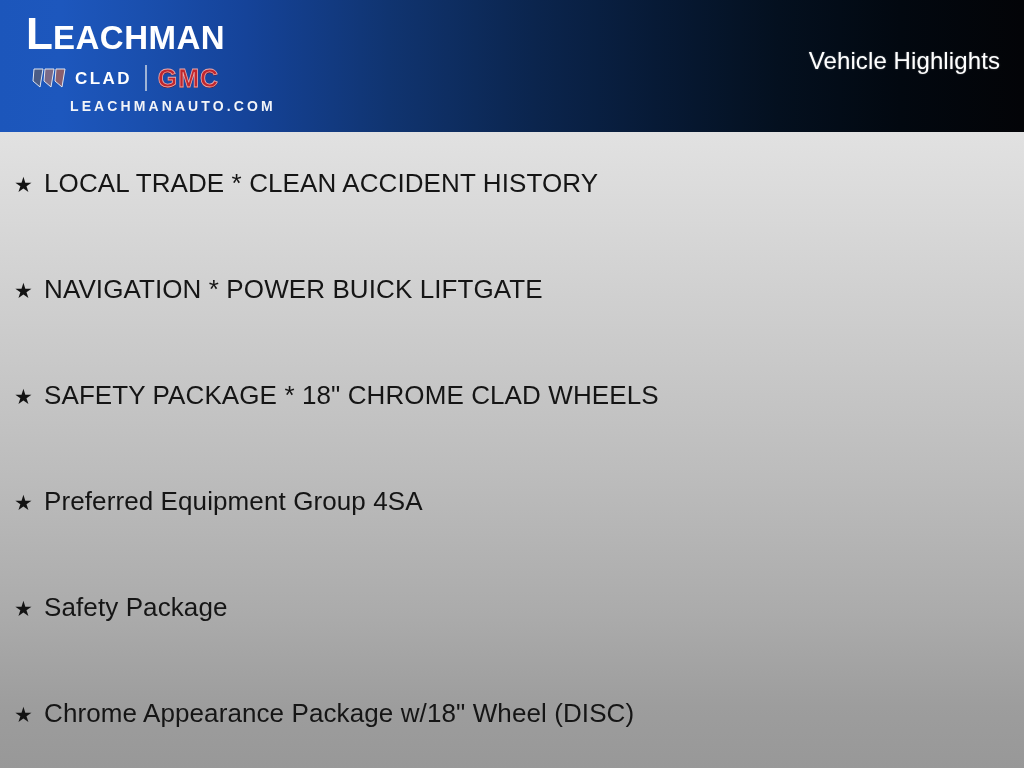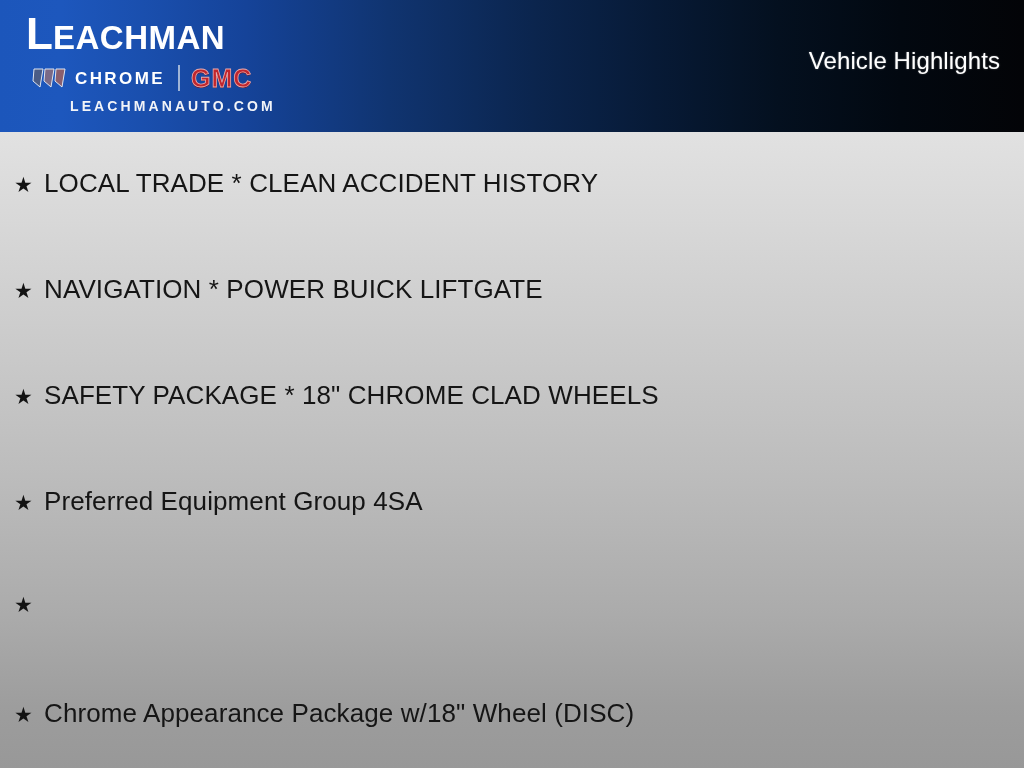--- a/index.html
+++ b/index.html
@@ -192,21 +192,21 @@
       <div id="brandrow">
 
         <svg id="tri-shield" viewBox="0 0 36 22" aria-hidden="true">
           <g stroke="#dfe6f2" stroke-width="1" fill="none">
             <path d="M2 2 L11 2 L8 20 L1 14 Z" fill="#4a5c86"></path>
             <path d="M13 2 L22 2 L19 20 L12 14 Z" fill="#7b6a86"></path>
             <path d="M24 2 L33 2 L30 20 L23 14 Z" fill="#8a5f6e"></path>
           </g>
         </svg>
 
-        <span id="buick-word">CHROME</span>
+        <span id="buick-word">CLAD</span>
 
         <div id="brand-divider"></div>
 
         <span id="gmc-word">GMC</span>
       </div>
 
       <div id="site-url">LEACHMANAUTO.COM</div>
     </div>
 
     <div id="banner-title">Vehicle Highlights</div>
@@ -224,20 +224,21 @@
     <li class="hl-item">
       <span class="hl-star">★</span>
       <span class="hl-text">SAFETY PACKAGE * 18" CHROME CLAD WHEELS</span>
     </li>
     <li class="hl-item">
       <span class="hl-star">★</span>
       <span class="hl-text">Preferred Equipment Group 4SA</span>
     </li>
     <li class="hl-item">
       <span class="hl-star">★</span>
+      <span class="hl-text">Safety Package</span>
     </li>
     <li class="hl-item">
       <span class="hl-star">★</span>
       <span class="hl-text">Chrome Appearance Package w/18" Wheel (DISC)</span>
     </li>
   </ul>
 
 </div>
 
 </body></html>

